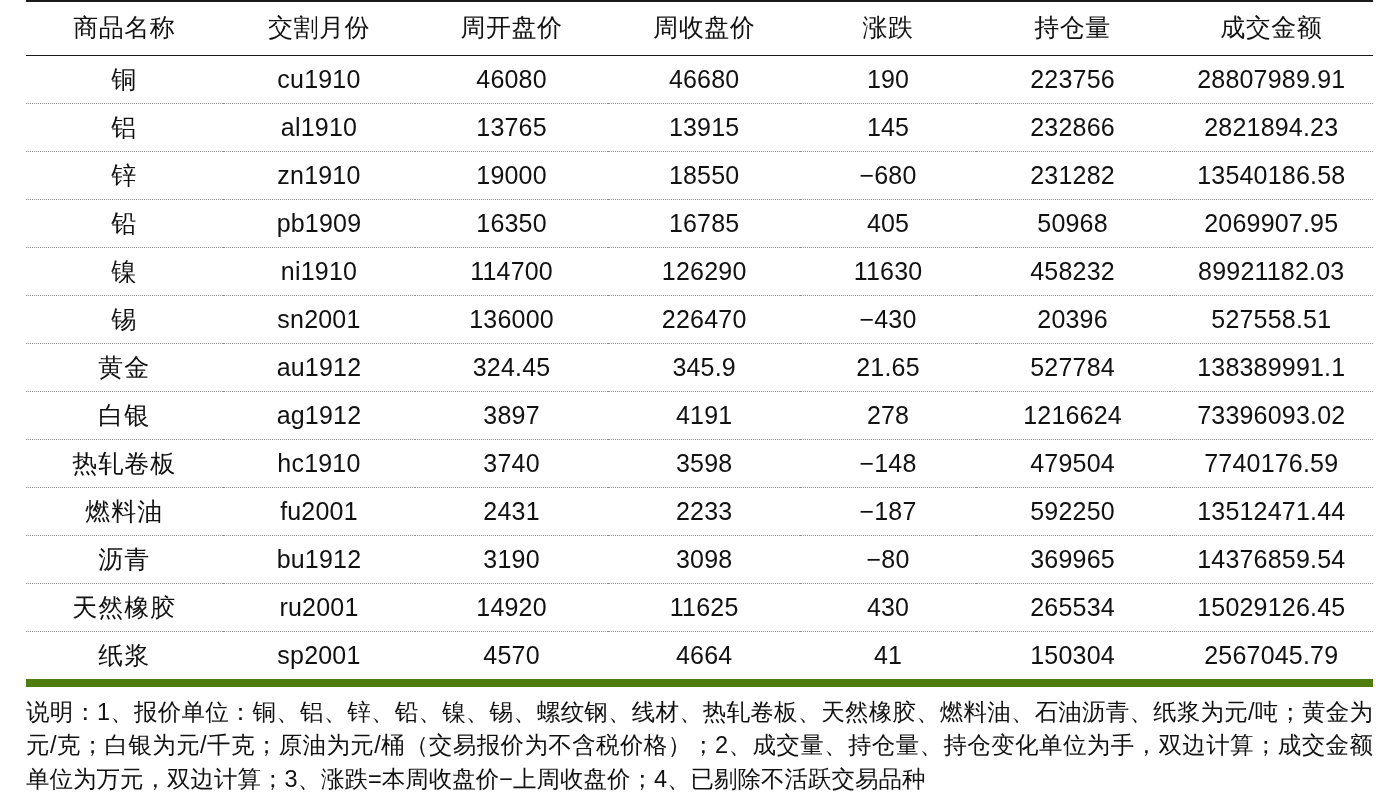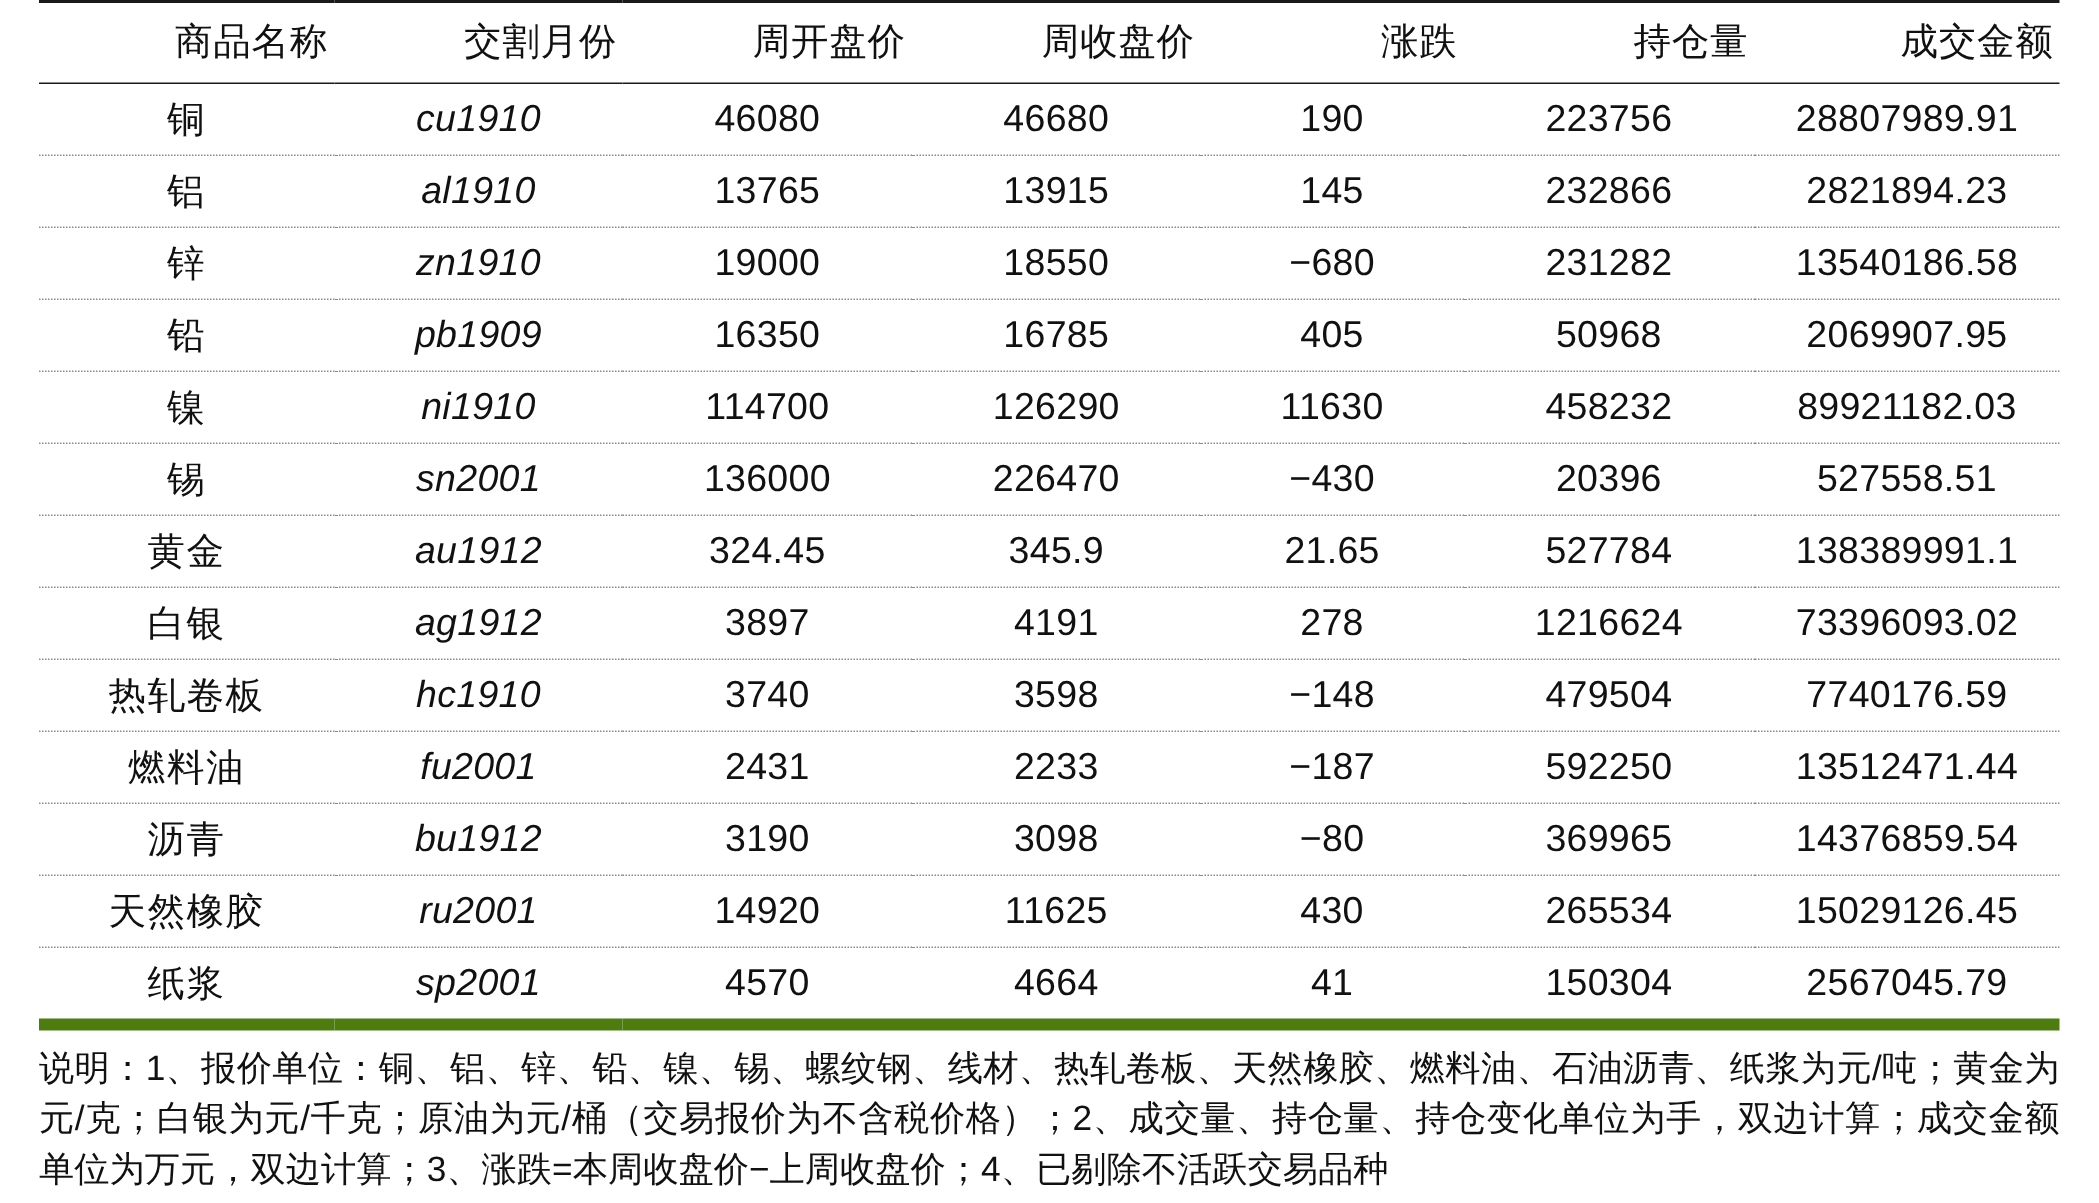--- a/index.html
+++ b/index.html
@@ -30,21 +30,21 @@
   table.market col.c1 { width: 14.3%; }
   table.market col.c2 { width: 14.3%; }
   table.market col.c3 { width: 14.3%; }
   table.market col.c4 { width: 13.0%; }
   table.market col.c5 { width: 14.4%; }
   table.market col.c6 { width: 15.1%; }
 
   table.market thead th {
     font-size: 25px;
     font-weight: normal;
-    text-align: right;
+    text-align: center;
     padding: 9px 4px 11px 4px;
     border-top: 2px solid #1a1a1a;
     border-bottom: 1px solid #1a1a1a;
     letter-spacing: 0.5px;
   }
   table.market tbody td {
     font-size: 25px;
     text-align: center;
     padding: 7px 6px 7px 6px;
     border-bottom: 1px dotted #8a8a8a;
@@ -52,21 +52,20 @@
     letter-spacing: 0.2px;
   }
   table.market tbody tr:last-child td {
     border-bottom: 8px solid #4d7c0f;
   }
   table.market tbody td.name {
     letter-spacing: 1px;
   }
   table.market tbody td.code {
     font-family: "Liberation Sans", "DejaVu Sans", sans-serif;
-    font-style: italic;
   }
   .notes {
     margin-top: 9px;
     font-size: 23.5px;
     line-height: 1.42;
     text-align: justify;
     letter-spacing: 0px;
   }
   .notes p {
     margin: 0;

